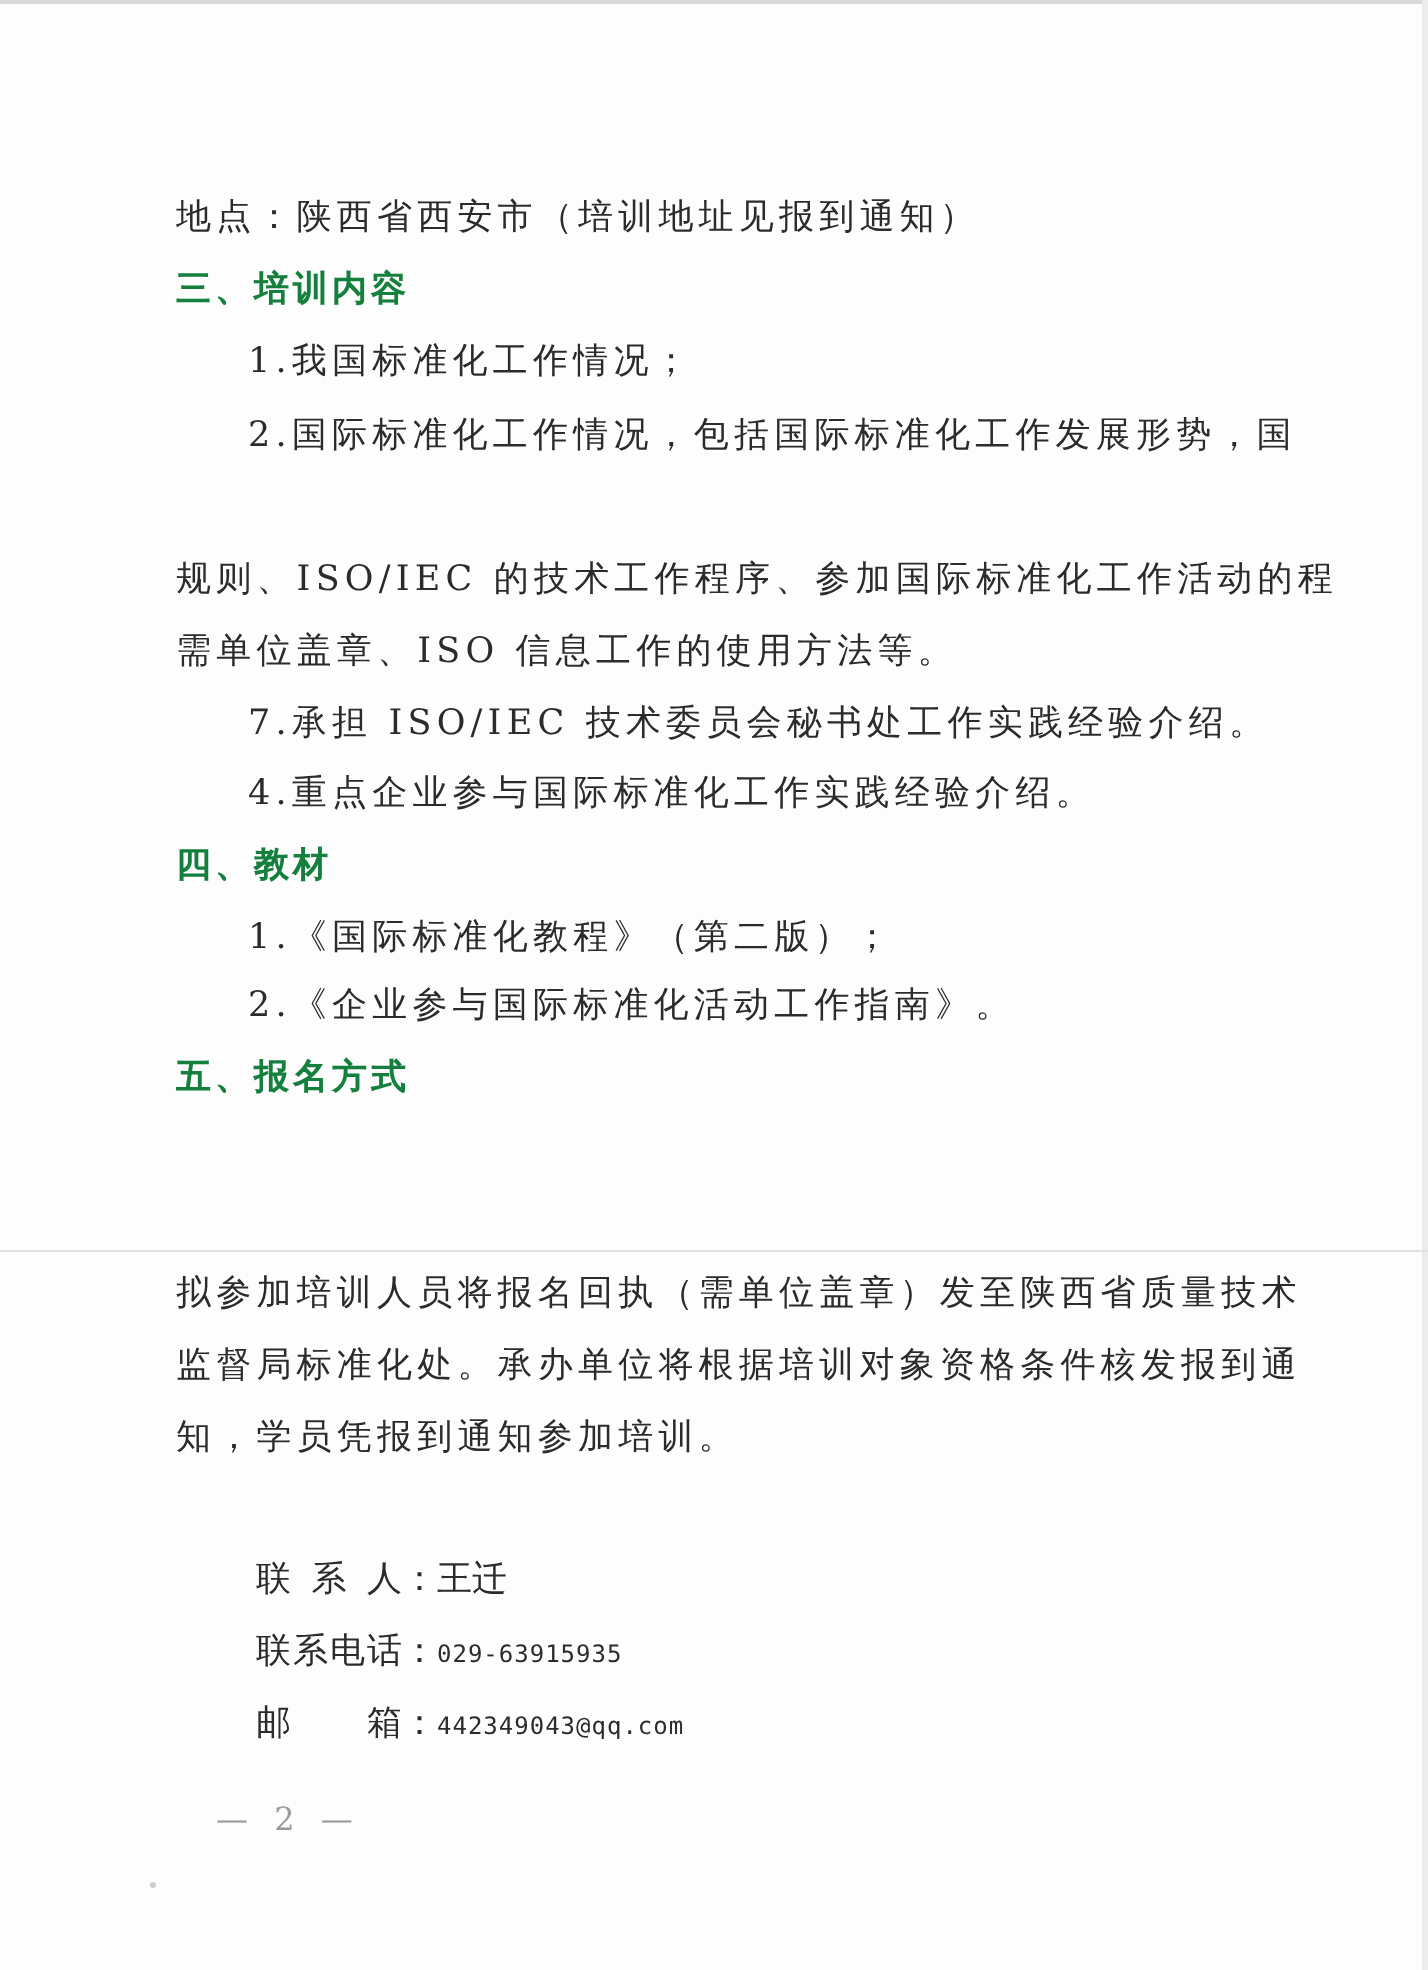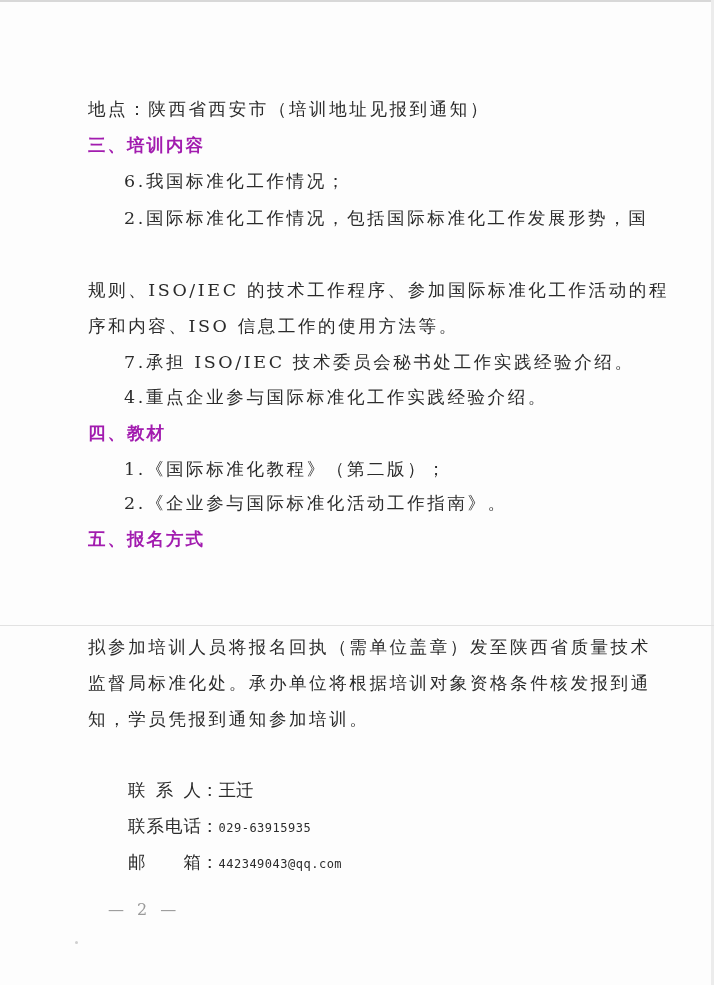--- a/index.html
+++ b/index.html
@@ -9,43 +9,43 @@
   }
   .page { position: absolute; left: 0; top: 0; width: 714px; height: 690px; }
   .top-edge { position: absolute; left: 0; top: 0; width: 714px; height: 2px; background: #d8d8d8; }
   .right-edge { position: absolute; right: 0; top: 0; width: 3px; height: 985px; background: #ececec; }
   .scan-line { position: absolute; left: 0; top: 625px; width: 714px; height: 1px; background: #e2e2e2; }
   .line {
     position: absolute; left: 88px; width: 532px; font-size: 17.5px; line-height: 24px;
     white-space: nowrap; letter-spacing: 2.6px; color: #2b2b2b;
   }
   .indent { left: 124px; }
-  .heading { font-family: "DejaVu Sans", "Liberation Sans", sans-serif; font-weight: bold; letter-spacing: 2px; color: #a21caf; }
+  .heading { font-family: "DejaVu Sans", "Liberation Sans", sans-serif; font-weight: bold; letter-spacing: 2px; color: #15803d; }
   .contact { position: absolute; left: 128px; font-size: 17.5px; line-height: 24px; white-space: nowrap; color: #2b2b2b; }
   .contact .lbl { display: inline-block; width: 73px; letter-spacing: 0; }
   .contact .val { font-family: "DejaVu Sans Mono", "Liberation Mono", monospace; font-size: 12px; letter-spacing: 0.5px; }
   .lbl-spread { display: flex; justify-content: space-between; width: 73px; }
   .page-num { position: absolute; left: 108px; top: 900px; font-size: 16px; color: #9a9a9a; letter-spacing: 4px; }
   .speck { position: absolute; left: 75px; top: 941px; width: 3px; height: 3px; border-radius: 50%; background: #cfcfcf; }
 </style>
 </head>
 <body>
 
 <div class="page">
   <div class="top-edge"></div>
   <div class="right-edge"></div>
   <div class="scan-line"></div>
 
   <div class="line" style="top:97px">地点：陕西省西安市（培训地址见报到通知）</div>
 
   <div class="line heading" style="top:133px">三、培训内容</div>
-  <div class="line indent" style="top:169px">6.我国标准化工作情况；</div>
+  <div class="line indent" style="top:169px">1.我国标准化工作情况；</div>
   <div class="line indent" style="top:206px">2.国际标准化工作情况，包括国际标准化工作发展形势，国</div>
   <div class="line" style="top:278px">规则、ISO/IEC 的技术工作程序、参加国际标准化工作活动的程</div>
-  <div class="line" style="top:314px">序和内容、ISO 信息工作的使用方法等。</div>
+  <div class="line" style="top:314px">需单位盖章、ISO 信息工作的使用方法等。</div>
   <div class="line indent" style="top:350px">7.承担 ISO/IEC 技术委员会秘书处工作实践经验介绍。</div>
   <div class="line indent" style="top:385px">4.重点企业参与国际标准化工作实践经验介绍。</div>
 
   <div class="line heading" style="top:421px">四、教材</div>
   <div class="line indent" style="top:457px">1.《国际标准化教程》（第二版）；</div>
   <div class="line indent" style="top:491px">2.《企业参与国际标准化活动工作指南》。</div>
 
   <div class="line heading" style="top:527px">五、报名方式</div>
   <div class="line" style="top:635px">拟参加培训人员将报名回执（需单位盖章）发至陕西省质量技术</div>
   <div class="line" style="top:671px">监督局标准化处。承办单位将根据培训对象资格条件核发报到通</div>

